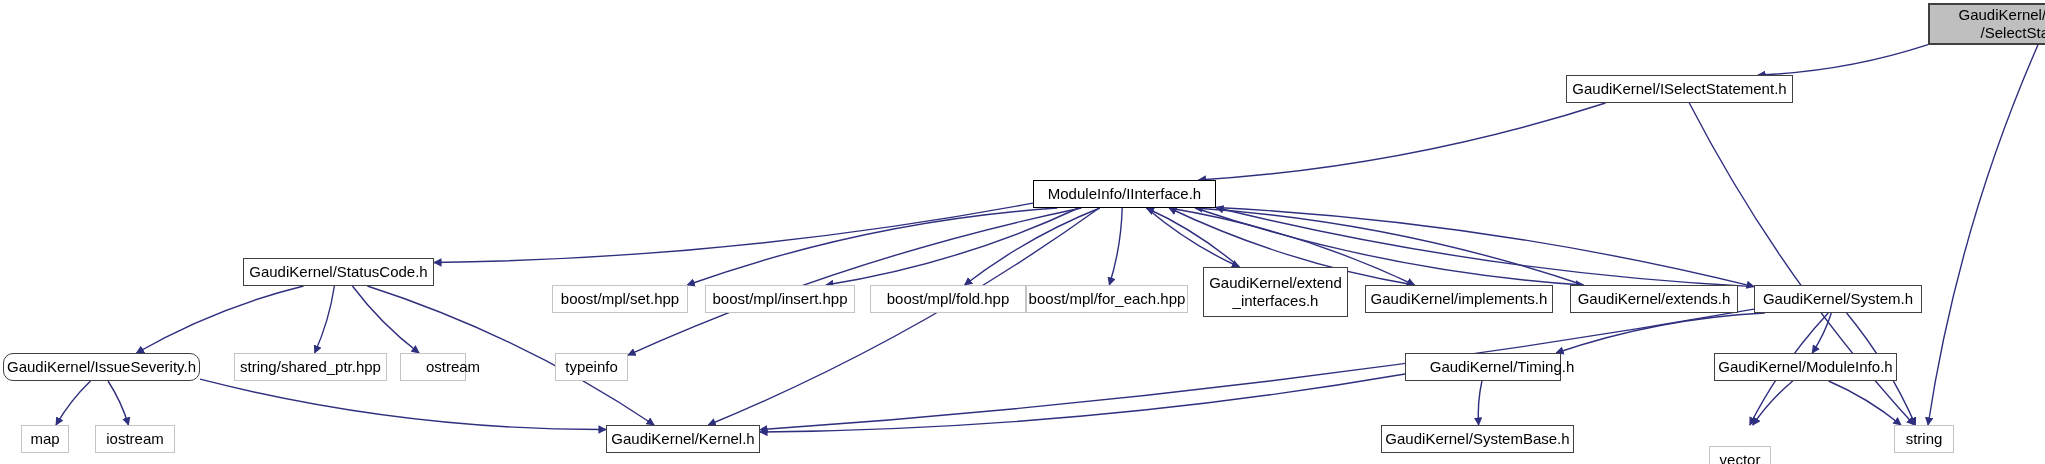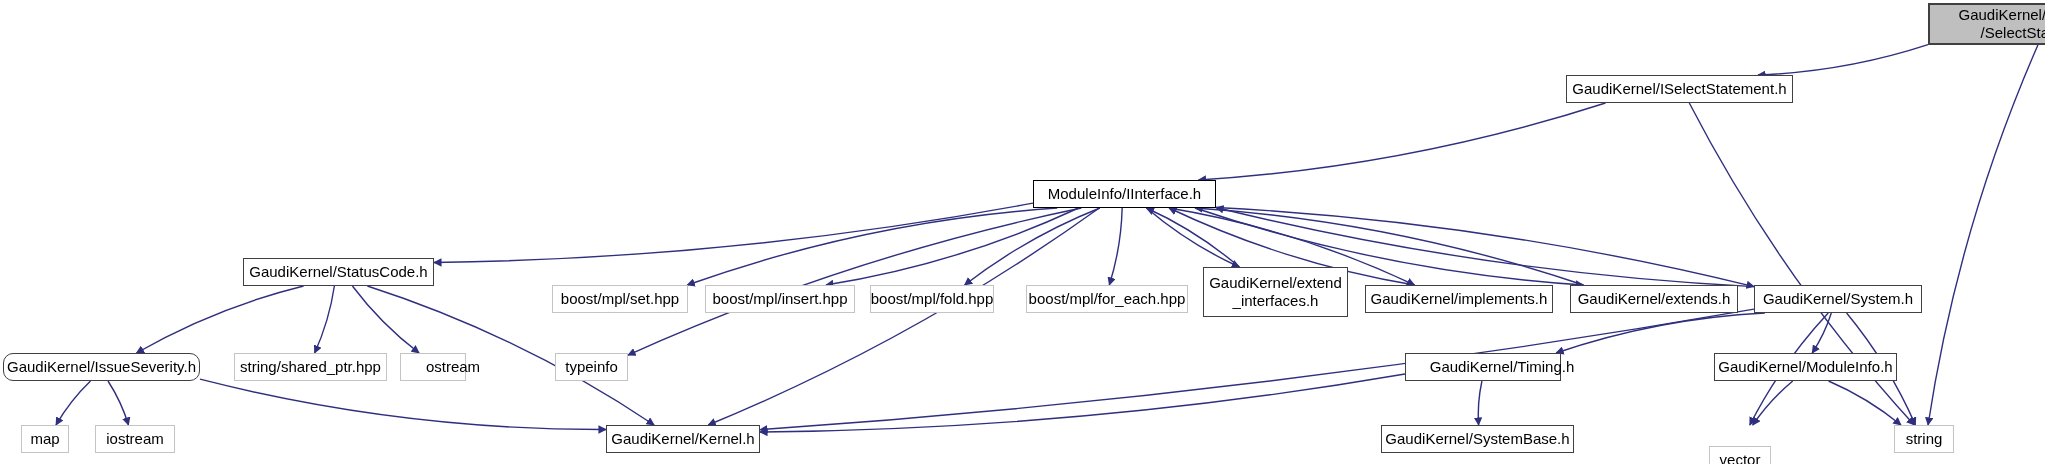--- a/index.html
+++ b/index.html
@@ -61,21 +61,21 @@
       <path d="M 1828.5416666666667 381 Q 1867.83 397.93083333333334 1900.9583333333333 425" fill="none" stroke="#2f2f7f" stroke-width="1.4" marker-end="url(#arrow)"></path>
     </svg>
   <div id="node-layer">
       <div class="node root" style="left: 1928px; top: 3px; width: 232px; height: 42px;">GaudiKernel/GaudiKernel
 /SelectStatement.h</div>
       <div class="node hdr" style="left: 1566px; top: 75px; width: 227px; height: 28px;">GaudiKernel/ISelectStatement.h</div>
       <div class="node cur" style="left: 1033px; top: 180px; width: 183px; height: 28px;">ModuleInfo/IInterface.h</div>
       <div class="node hdr" style="left: 243px; top: 258px; width: 191px; height: 28px;">GaudiKernel/StatusCode.h</div>
       <div class="node sys" style="left: 552px; top: 285px; width: 136px; height: 28px;">boost/mpl/set.hpp</div>
       <div class="node sys" style="left: 705px; top: 285px; width: 150px; height: 28px; text-align: center;">boost/mpl/insert.hpp</div>
-      <div class="node sys" style="left: 870px; top: 285px; width: 124px; height: 28px; text-align: center;">boost/mpl/fold.hpp</div>
+      <div class="node sys" style="left: 870px; top: 285px; width: 156px; height: 28px; text-align: center;">boost/mpl/fold.hpp</div>
       <div class="node sys" style="left: 1026px; top: 285px; width: 162px; height: 28px;">boost/mpl/for_each.hpp</div>
       <div class="node hdr" style="left: 1203px; top: 267px; width: 145px; height: 50px; text-align: center;">GaudiKernel/extend
 _interfaces.h</div>
       <div class="node hdr" style="left: 1365px; top: 285px; width: 188px; height: 28px;">GaudiKernel/implements.h</div>
       <div class="node hdr" style="left: 1570px; top: 285px; width: 168px; height: 28px;">GaudiKernel/extends.h</div>
       <div class="node hdr" style="left: 1754px; top: 285px; width: 168px; height: 28px;">GaudiKernel/System.h</div>
       <div class="node hdr" style="left: 3px; top: 353px; width: 197px; height: 28px; border-radius: 10px;">GaudiKernel/IssueSeverity.h</div>
       <div class="node sys" style="left: 234px; top: 353px; width: 153px; height: 28px;">string/shared_ptr.hpp</div>
       <div class="node sys" style="left: 400px; top: 353px; width: 66px; height: 28px; padding-left: 40px;">ostream</div>
       <div class="node sys" style="left: 555px; top: 353px; width: 73px; height: 28px;">typeinfo</div>

